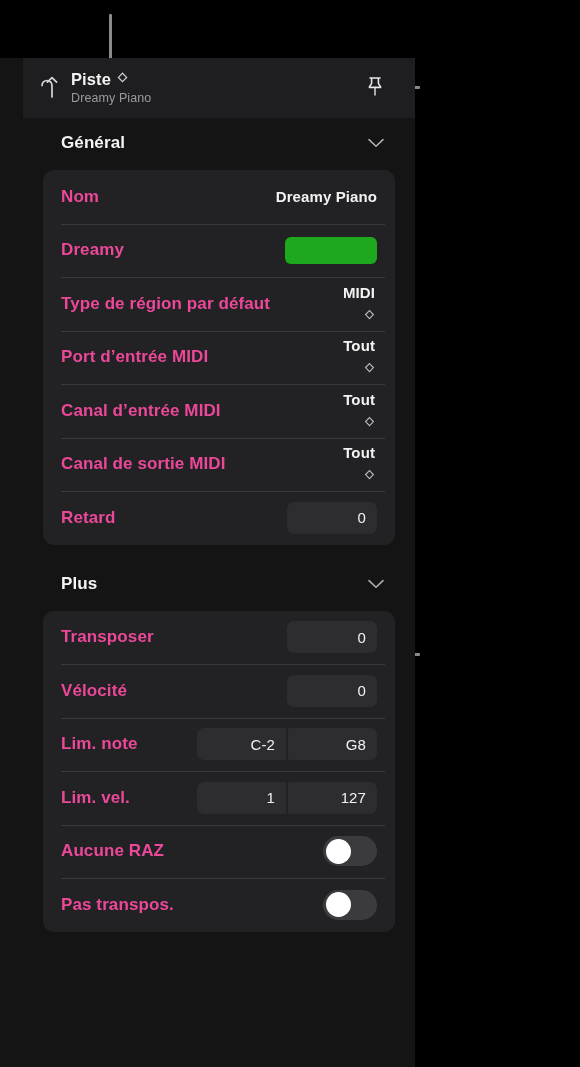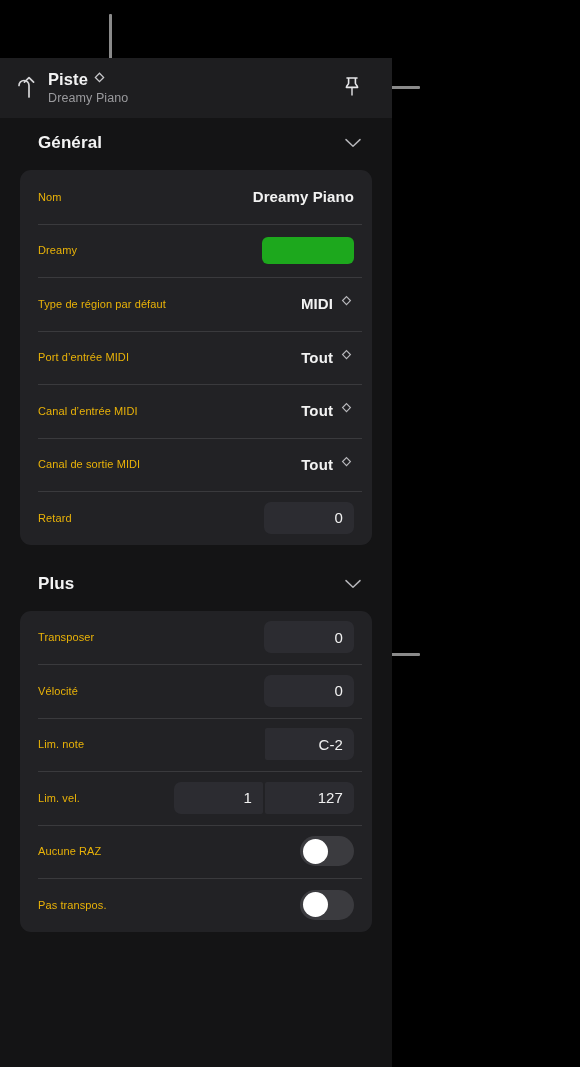--- a/index.html
+++ b/index.html
@@ -14,20 +14,21 @@
 
   
   .callout-v{position:absolute;background:#8a8a8a;width:3px;border-radius:1px;}
   .callout-h{position:absolute;background:#8a8a8a;height:3px;border-radius:1px;}
 
   
   #panel{
     position:absolute;left:0;top:58px;width:392px;height:1009px;
     background:#141415;
     overflow:hidden;
+    padding-left:23px;
   }
 
   
   .hdr{
     height:60px;background:#1e1e20;
     display:flex;align-items:center;
     padding:0 14px 0 16px;
     box-sizing:border-box;
     position:relative;
   }
@@ -73,26 +74,26 @@
     height:53.5px;
     display:flex;align-items:center;
     padding:0 18px 0 18px;
     box-sizing:border-box;
   }
   .row + .row::before{
     content:"";position:absolute;left:18px;right:10px;top:0;height:1px;
     background:#3a3a3d;
   }
   .row-label{
-    color:#eab308;font-size:11px;letter-spacing:.1px;flex:0 0 auto;
+    color:#ec4899;font-size:17px;letter-spacing:.1px;flex:0 0 auto;font-weight:bold;
   }
   .row-right{margin-left:auto;display:flex;align-items:center;}
 
   .val-text{color:#f2f2f2;font-size:15px;font-weight:bold;letter-spacing:.1px;}
-  .popup{display:flex;align-items:flex-start;gap:8px;padding-right:2px;}
+  .popup{display:flex;align-items:flex-end;gap:8px;padding-right:2px;flex-direction:column;}
   .popup-glyph{display:flex;align-items:center;}
 
   .swatch{
     width:92px;height:27px;border-radius:6px;background:#1da81d;
   }
 
   .icon-thumb{
     width:40px;height:30px;position:relative;
   }
 
@@ -264,20 +265,21 @@
         <span class="row-label">Vélocité</span>
         <span class="row-right">
           <span class="field">0</span>
         </span>
       </div>
 
       <div class="row">
         <span class="row-label">Lim. note</span>
         <span class="row-right field-pair">
           <span class="field">C-2</span>
+          <span class="field">G8</span>
         </span>
       </div>
 
       <div class="row">
         <span class="row-label">Lim. vel.</span>
         <span class="row-right field-pair">
           <span class="field">1</span>
           <span class="field">127</span>
         </span>
       </div>

